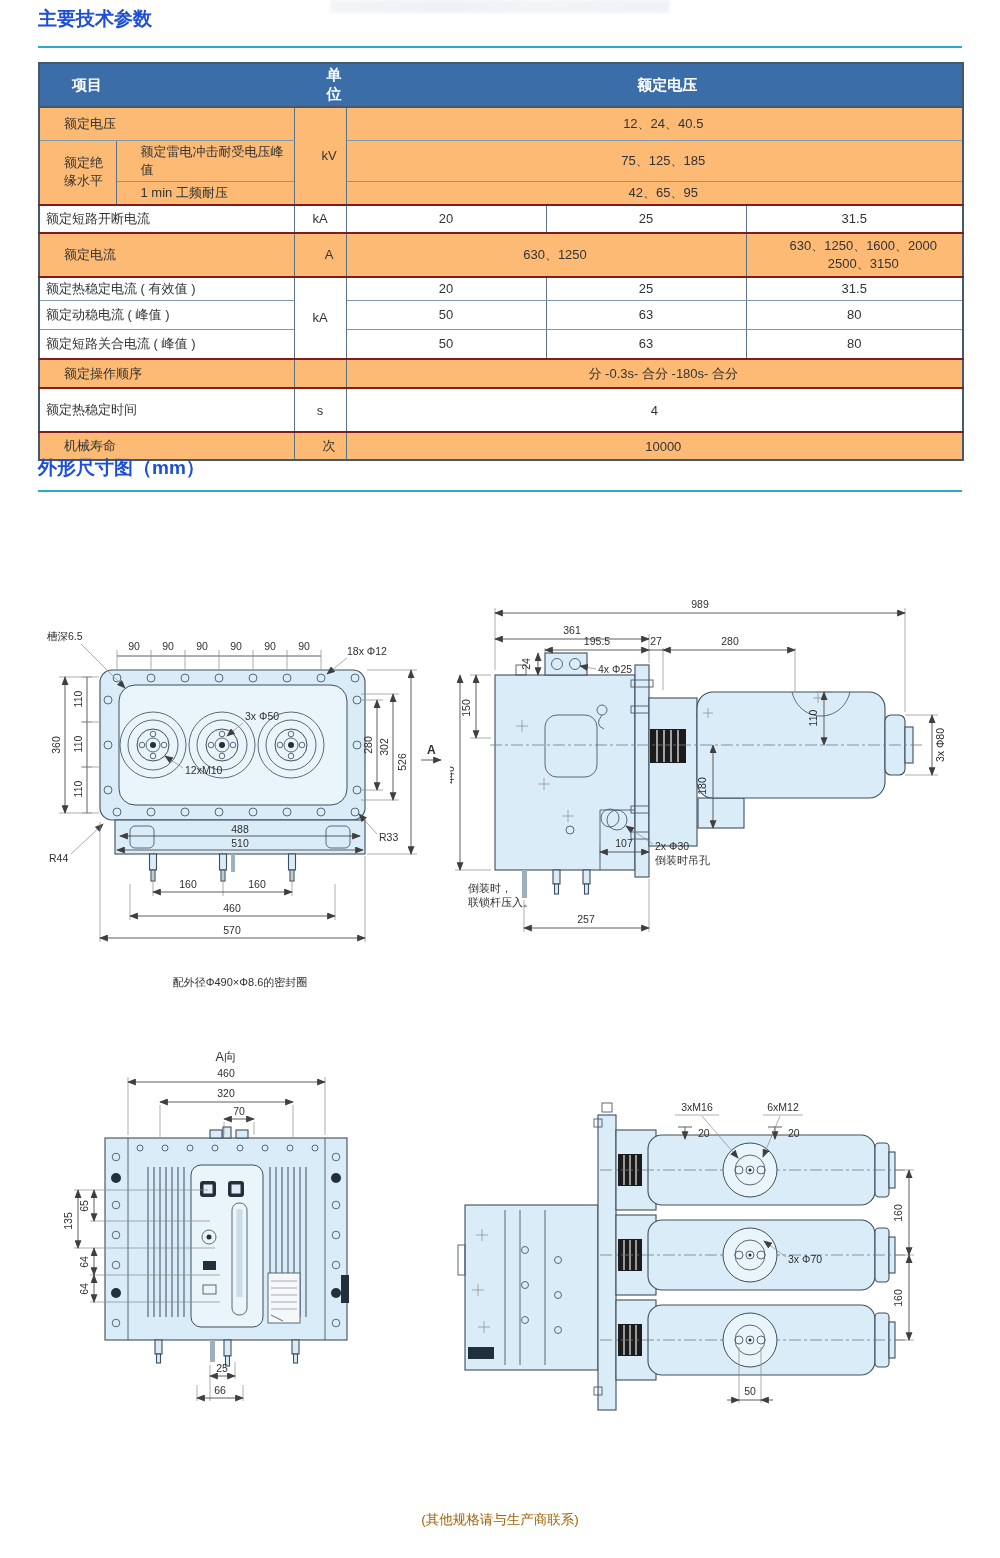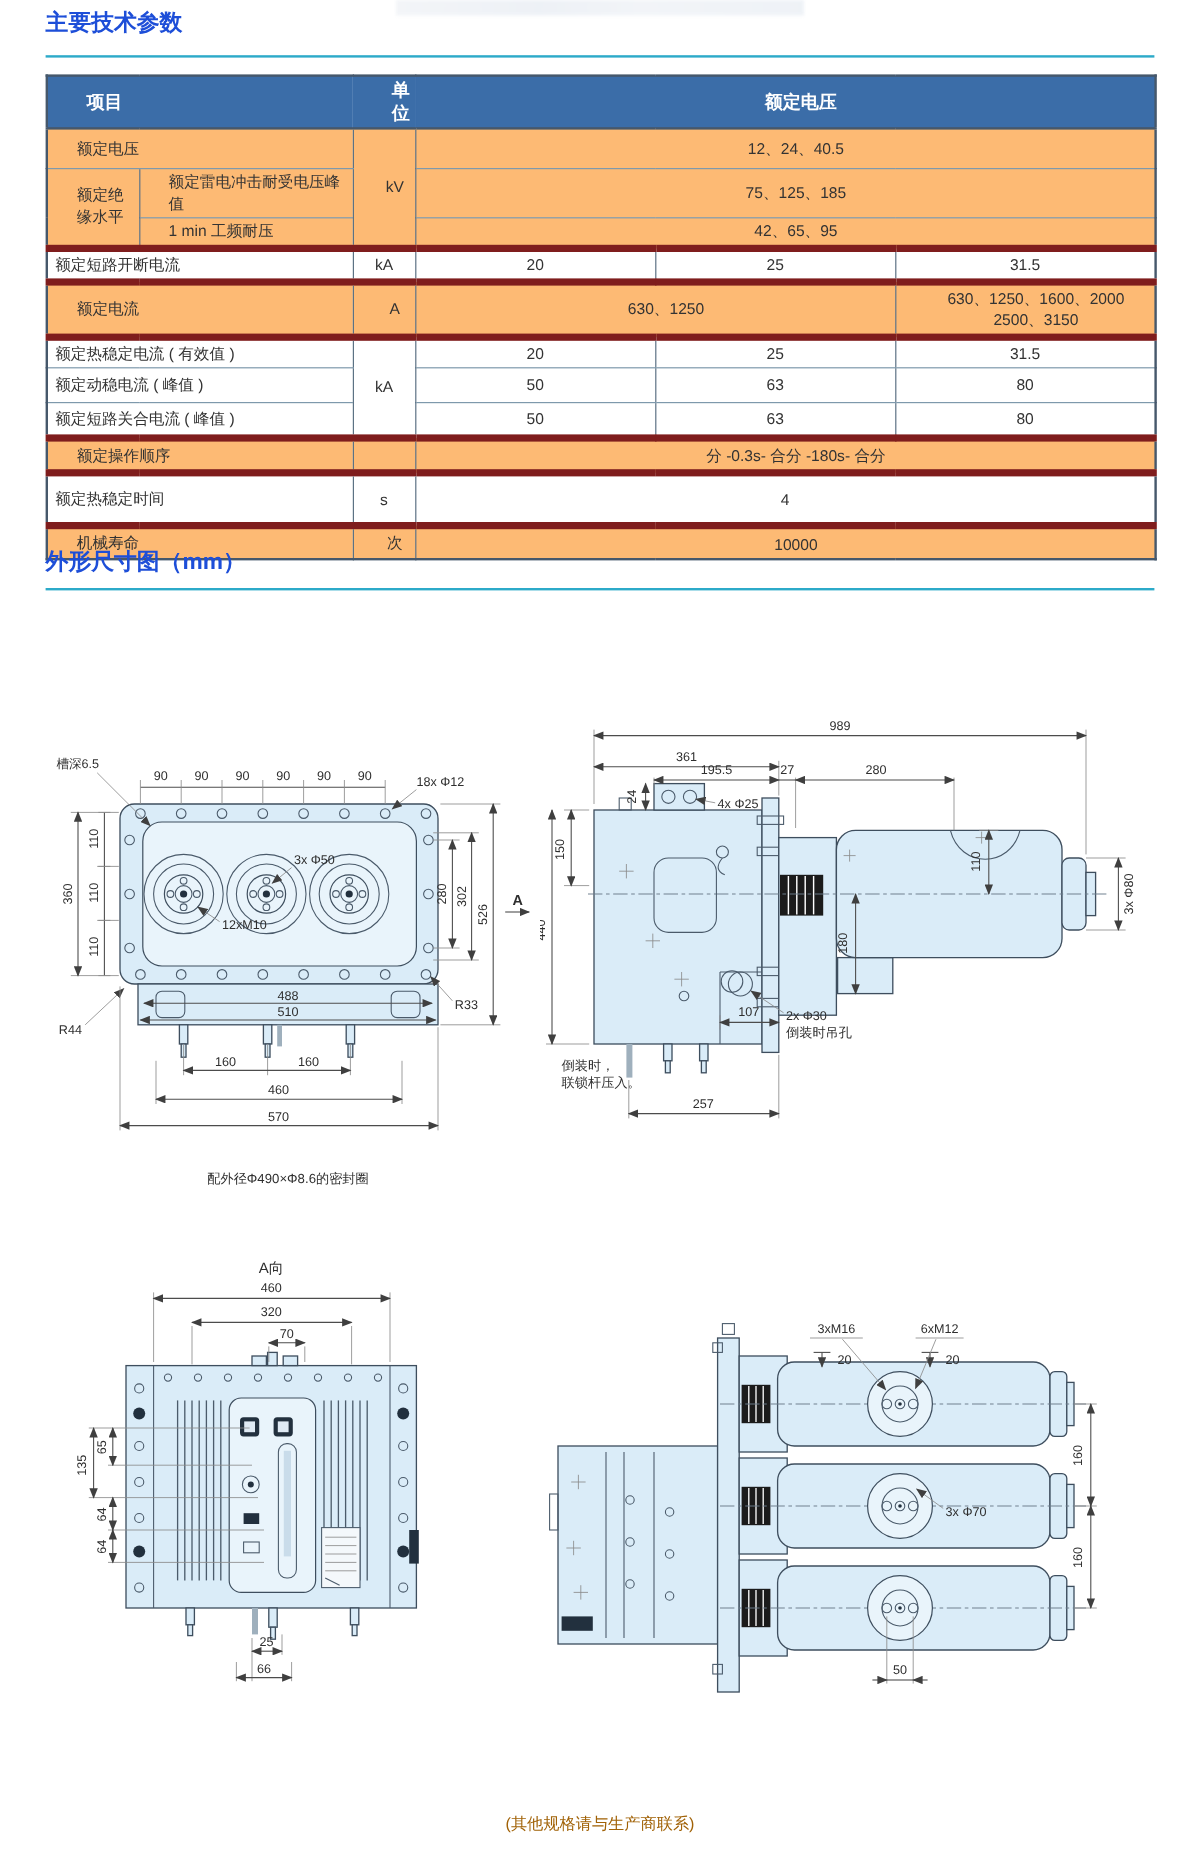--- a/index.html
+++ b/index.html
@@ -9,21 +9,21 @@
             background:linear-gradient(90deg,#e8ecf2,#dde4ee 35%,#e6ebf2 60%,#dfe6ef);filter:blur(1.5px);}
   .sec-title{position:absolute;left:38px;margin:0;font-size:19px;font-weight:bold;color:#1d4ed8;}
   .rule{position:absolute;left:38px;width:924px;height:2px;background:#2caac9;}
   table.params{position:absolute;left:38px;top:62px;width:924px;border-collapse:collapse;
                table-layout:fixed;font-size:13px;color:#333;border:2px solid #46586b;}
   table.params td,table.params th{border-left:1px solid #5c7284;border-right:1px solid #5c7284;
                border-top:1px solid #7e99ac;border-bottom:1px solid #7e99ac;padding:2px 6px;}
   table.params th{background:#3b6da8;color:#fff;font-weight:bold;font-size:15px;
                border-color:#3b6da8;border-bottom:2px solid #46586b;padding-left:32px;}
   th.h-item{text-align:left;padding-left:10px;}
-  tr.gt>td{border-top:6px solid #7f1d1d;}
+  tr.gt>td{border-top:2px solid #7f1d1d;}
   tr.alt>td{background:#fdba74;padding-left:24px;}
   td.tl{text-align:left;padding-left:10px;}
   td.tv,td.tu{text-align:center;}
   .drw{position:absolute;}
   .po{fill:#daecf8;stroke:#3e4e5e;stroke-width:1.1;}
   .po2{fill:#e9f4fb;stroke:#3e4e5e;stroke-width:1;}
   .dd{fill:none;stroke:#4a5a6a;stroke-width:0.9;}
   .vent{stroke:#4b5b6b;stroke-width:1.1;}
   .dl{stroke:#4c4c4c;stroke-width:0.9;fill:none;}
   .xl{stroke:#8a8a8a;stroke-width:0.7;fill:none;}

